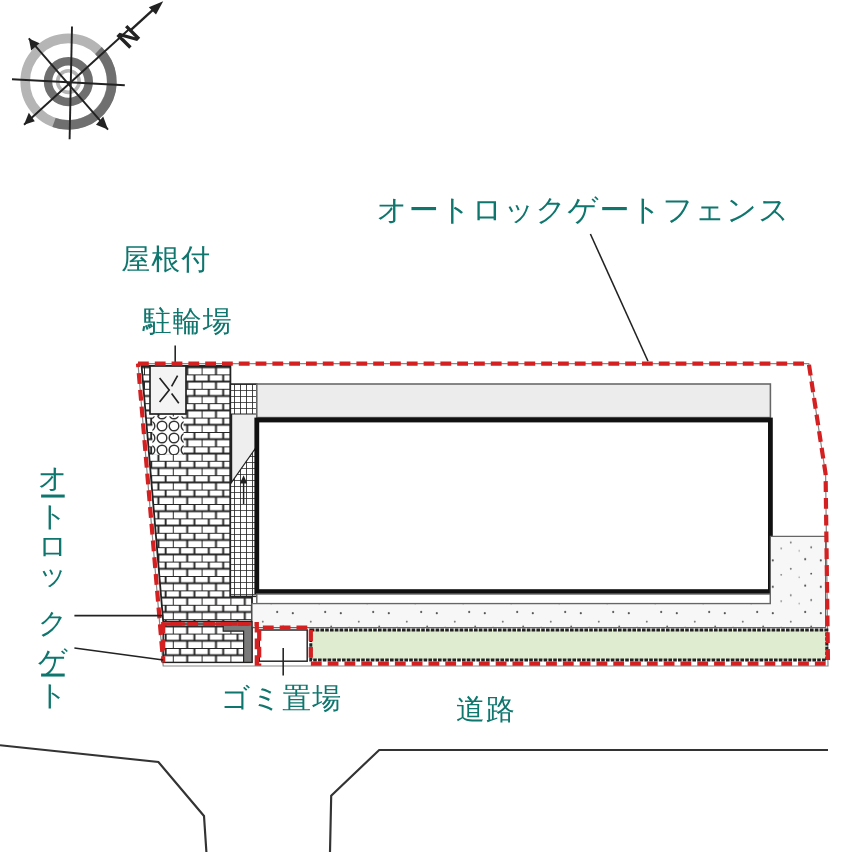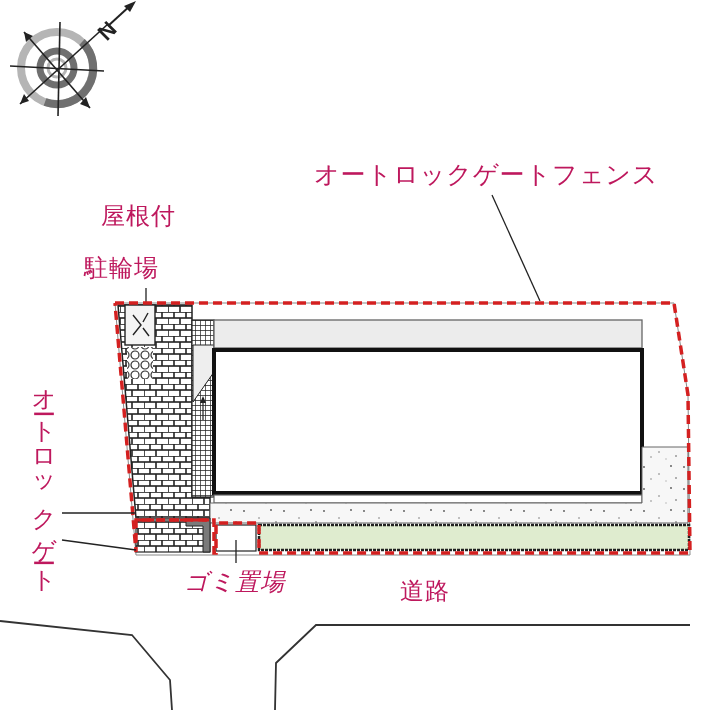--- a/index.html
+++ b/index.html
@@ -1,19 +1,19 @@
 <!DOCTYPE html>
 <html><head>
 <meta charset="utf-8">
 <style>
   html, body { margin:0; padding:0; background:#ffffff; }
   body { width:720px; height:710px; position:relative; overflow:hidden;
          font-family: "DejaVu Sans", "Liberation Sans", sans-serif; }
   svg.map { position:absolute; left:0; top:0; }
-  .lbl { position:absolute; color:#be185d; font-size:24px; line-height:1; white-space:nowrap; letter-spacing:1px; }
+  .lbl { position:absolute; color:#0f766e; font-size:24px; line-height:1; white-space:nowrap; letter-spacing:1px; }
   .vert { writing-mode: vertical-rl; text-orientation: upright; letter-spacing:2px; }
 </style>
 </head>
 <body>
 
 <svg class="map" width="720" height="710" viewBox="0 0 720 710">
   <defs>
     <pattern id="brick" width="24" height="12" patternUnits="userSpaceOnUse">
       <rect width="24" height="12" fill="#ffffff"></rect>
       <line x1="0" y1="0" x2="24" y2="0" stroke="#222" stroke-width="1.6"></line>
@@ -100,16 +100,16 @@
 
   <line x1="62" y1="513" x2="136" y2="513" stroke="#222" stroke-width="1.3"></line>
   <line x1="62" y1="540" x2="136" y2="550" stroke="#222" stroke-width="1.3"></line>
 
   <polyline points="0,621 132,635 170,680 172,710" fill="none" stroke="#333" stroke-width="1.8"></polyline>
   <polyline points="275,710 276,663 316,625 690,625" fill="none" stroke="#333" stroke-width="1.8"></polyline>
 </svg>
 
 <div class="lbl" style="left:314px; top:162px; font-size:25px;">オートロックゲートフェンス</div>
 <div class="lbl" style="left:101px; top:204px;">屋根付</div>
-<div class="lbl" style="left:84px; top:256px;">駐輪場</div>
+<div class="lbl" style="left:119px; top:256px;">駐輪場</div>
 <div class="lbl vert" style="left:32px; top:372px; font-size:24px;">オートロックゲート</div>
-<div class="lbl" style="left:184px; top:570px;font-style:italic;">ゴミ置場</div>
-<div class="lbl" style="left:400px; top:579px;">道路</div>
+<div class="lbl" style="left:184px; top:570px;">ゴミ置場</div>
+<div class="lbl" style="left:380px; top:579px;">道路</div>
 
 </body></html>

